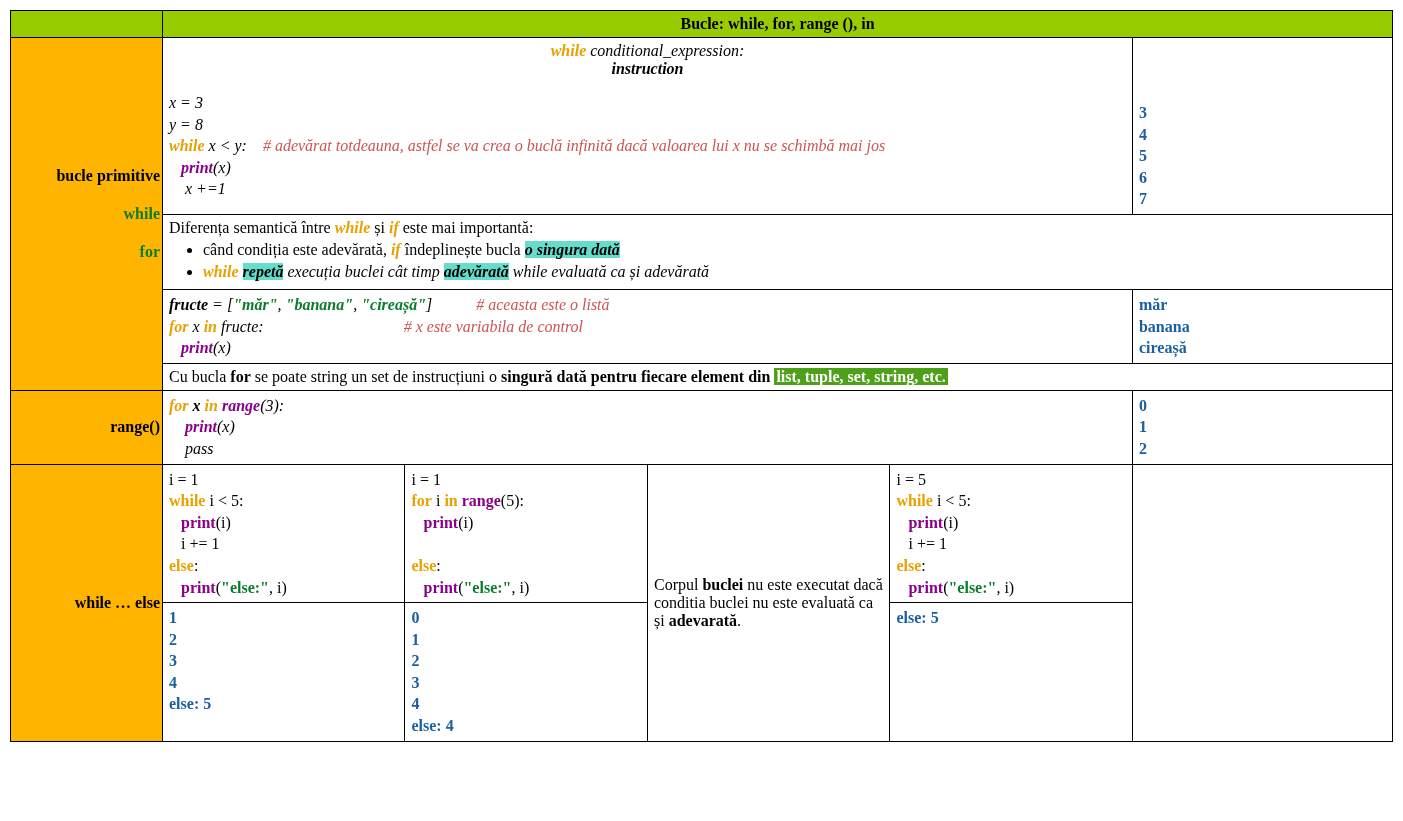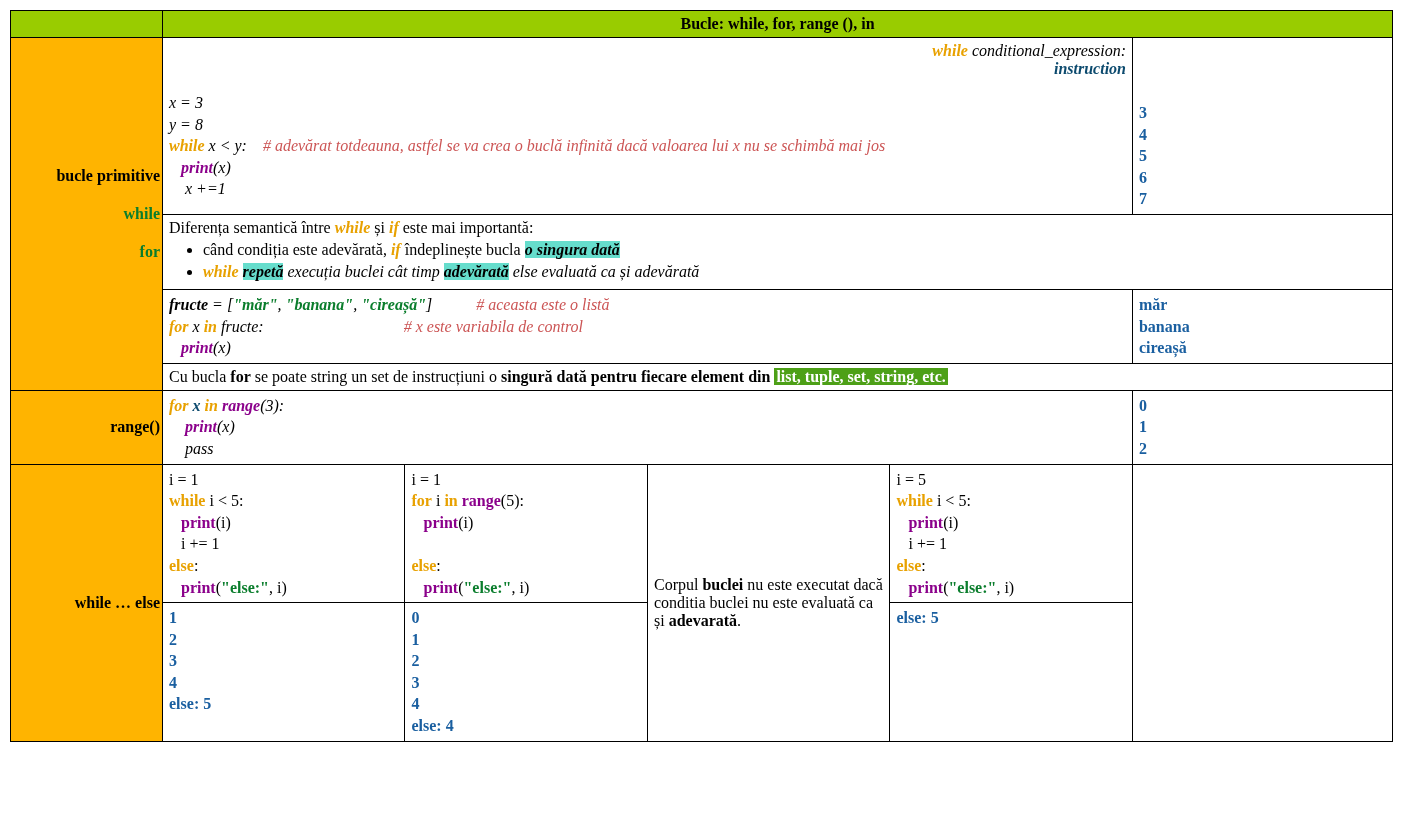--- a/index.html
+++ b/index.html
@@ -35,29 +35,29 @@
     vertical-align: middle;
     padding: 8px 2px;
   }
   .side-yellow .kw-while,
   .side-yellow .kw-for { display: block; margin-top: 20px; }
   .kw-while, .kw-for { color: #0a7d2c; font-weight: bold; }
   .kw { color: #e8a100; font-weight: bold; font-style: italic; }
   .kw2 { color: #e8a100; font-weight: bold; }
   .fn { color: #8b008b; font-weight: bold; font-style: italic; }
   .fn2 { color: #8b008b; font-weight: bold; }
-  .var { color: #0c4a6e; font-weight: bold; font-style: italic; }
+  .var { color: #000000; font-weight: bold; font-style: italic; }
   .cmt { color: #cc5555; font-style: italic; }
   .str { color: #0a7d2c; font-weight: bold; }
   .out { color: #1a5fa0; font-weight: bold; }
   .hl { background: #66ddcc; font-weight: bold; font-style: italic; }
   .hl-green { background: #4da017; color: #fff; font-weight: bold; padding: 0 2px; }
   .italic { font-style: italic; }
   .bold { font-weight: bold; }
-  .center { text-align: right; }
+  .center { text-align: center; }
   .code { white-space: pre; font-family: Liberation Serif, serif; line-height: 1.35; }
   .output { white-space: pre; line-height: 1.35; }
   ul.compact { margin: 2px 0 2px 30px; padding: 0; }
   ul.compact li { margin: 4px; }
   .col-side { width: 152px; }
   .col-out { width: 260px; }
 </style>
 </head>
 <body>
 
@@ -107,21 +107,21 @@
   </tr>
 
   <tr>
     <td colspan="5">
       <span>Diferența semantică între </span><span class="kw">while</span><span> și </span><span class="kw">if</span><span> este mai importantă:</span>
       <ul class="compact">
         <li>
           <span>când condiția este adevărată, </span><span class="kw">if</span><span> îndeplinește bucla </span><span class="hl">o singura dată</span>
         </li>
         <li>
-          <span class="kw">while</span><span> </span><span class="hl">repetă</span><span class="italic"> execuția buclei cât timp </span><span class="hl">adevărată</span><span class="italic"> else evaluată ca și adevărată</span>
+          <span class="kw">while</span><span> </span><span class="hl">repetă</span><span class="italic"> execuția buclei cât timp </span><span class="hl">adevărată</span><span class="italic"> while evaluată ca și adevărată</span>
         </li>
       </ul>
     </td>
   </tr>
 
   <tr>
     <td colspan="4">
       <div class="code italic"><span class="bold">fructe</span><span> = [</span><span class="str">"măr"</span><span>, </span><span class="str">"banana"</span><span>, </span><span class="str">"cireașă"</span><span>]           </span><span class="cmt"># aceasta este o listă</span>
 <span class="kw">for</span><span> x </span><span class="kw">in</span><span> fructe:                                   </span><span class="cmt"># x este variabila de control</span>
    <span class="fn">print</span><span>(x)</span></div>

